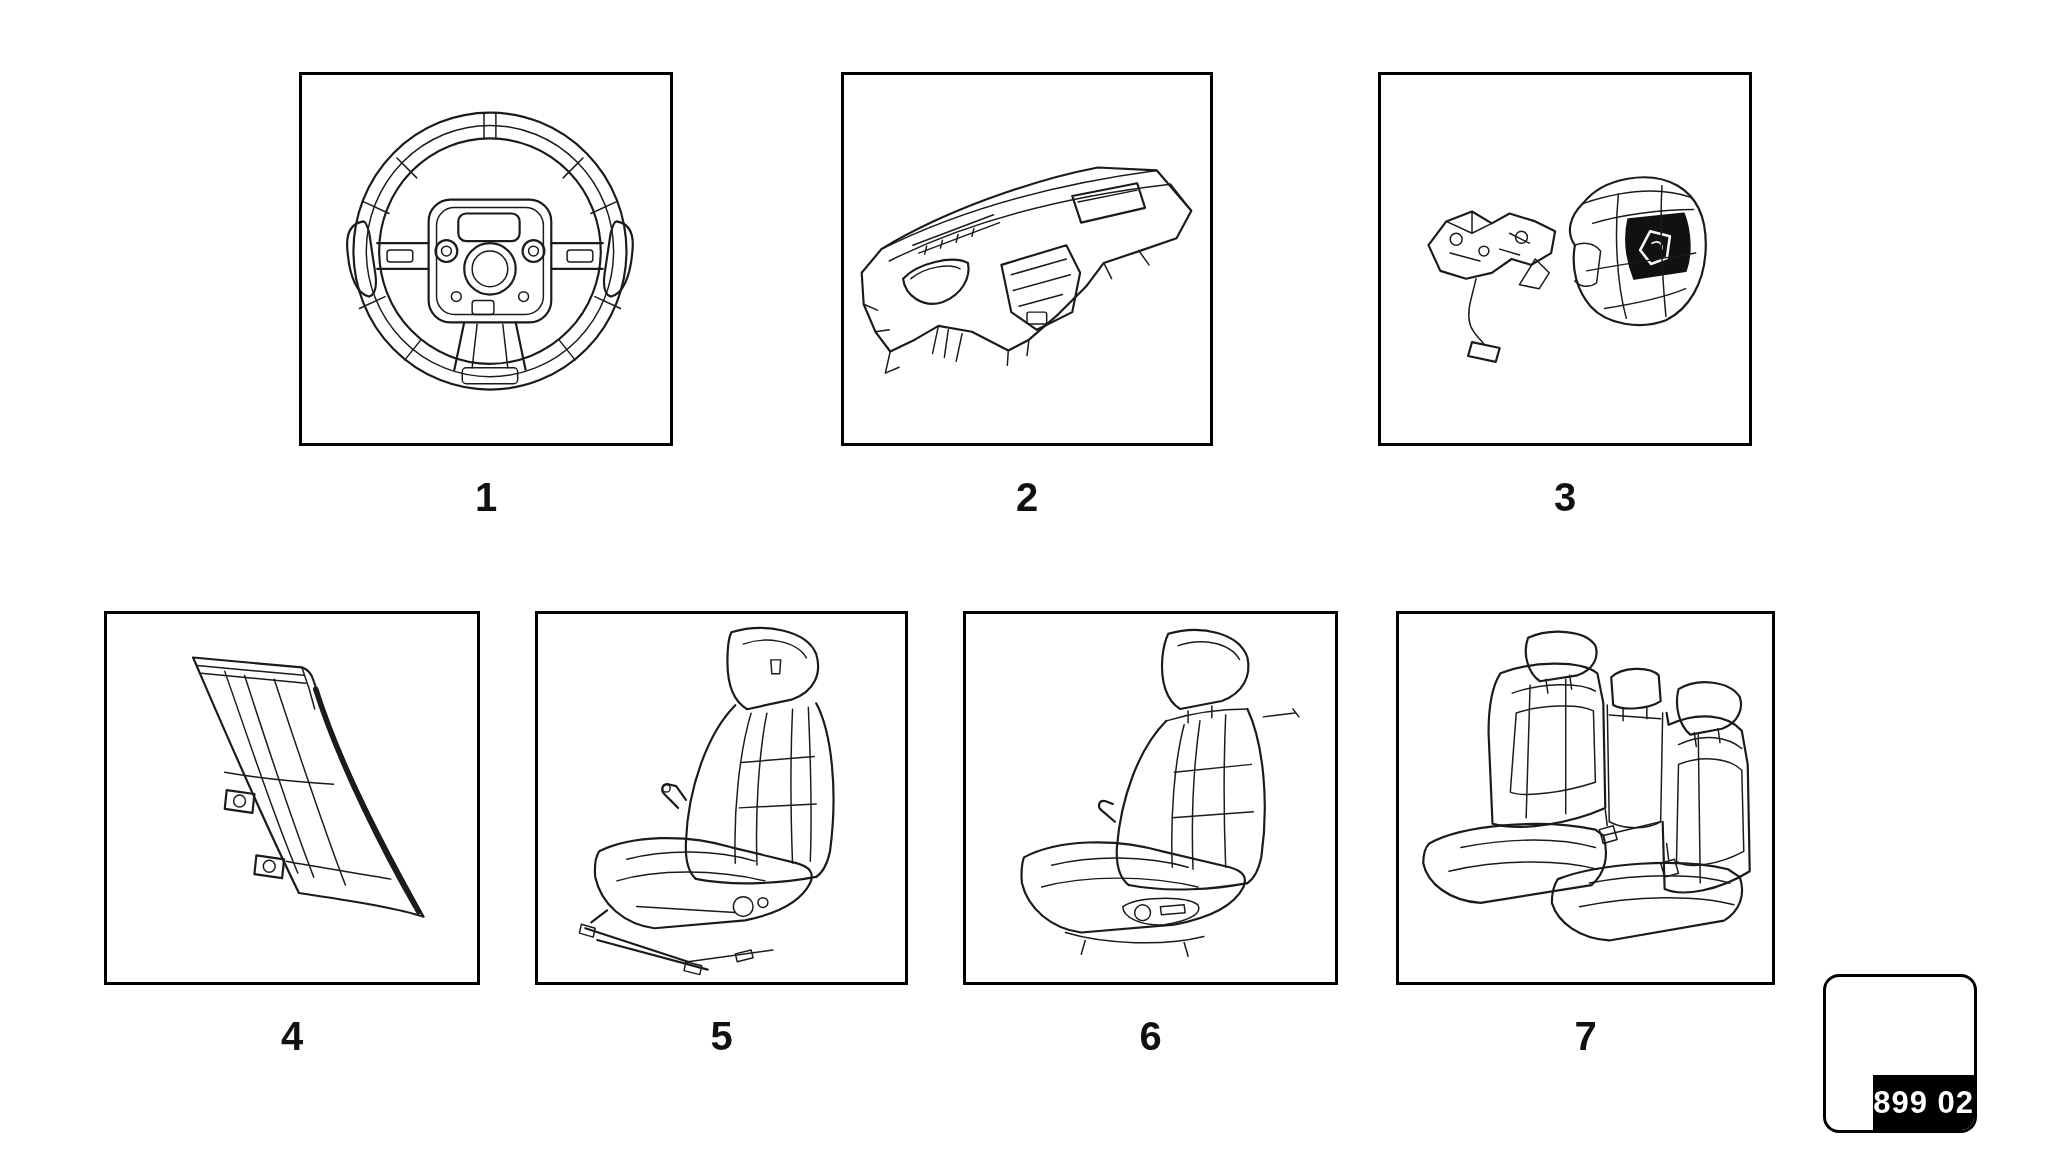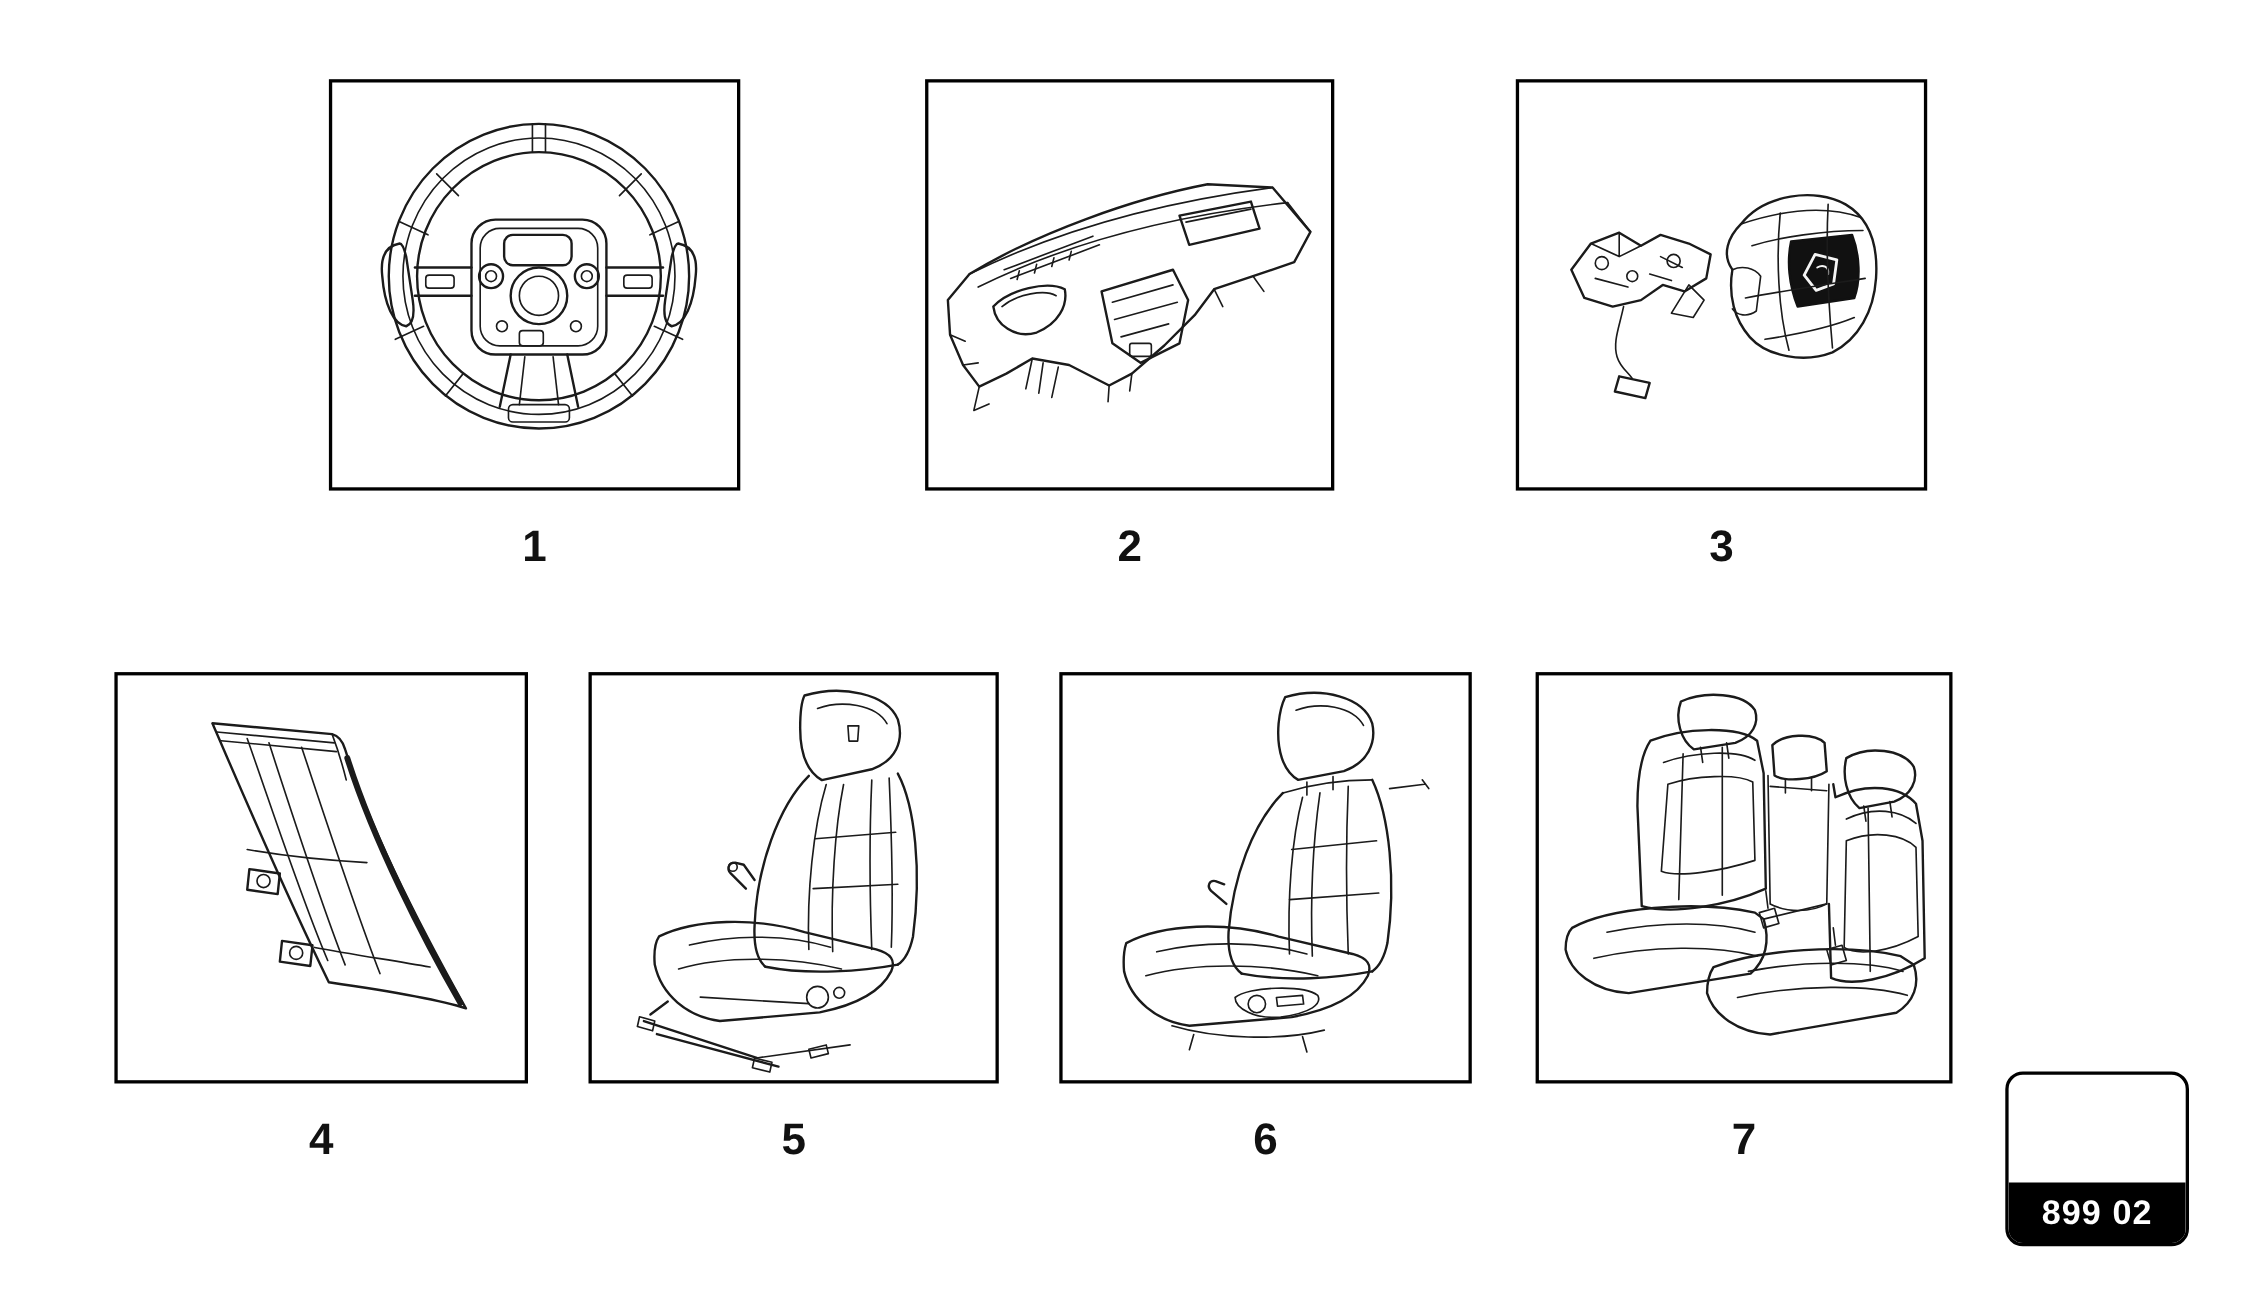--- a/index.html
+++ b/index.html
@@ -27,27 +27,28 @@
     margin-top:30px;
     text-align:center;
     font-size:40px;
     font-weight:700;
     line-height:42px;
     color:#111;
   }
   .code-badge{
     position:absolute;
     left:1823px;top:974px;
-    width:167px;height:159px;
+    width:154px;height:159px;
     border:3px solid #000;
     border-radius:16px;
     background:#ffffff;
     box-sizing:border-box;
     display:flex;flex-direction:column;
     overflow:hidden;
+    align-items:flex-end;
   }
   .code-badge .badge-blank{flex:1;}
   .code-badge .badge-band{
     height:55px;
     background:#000000;
     display:flex;align-items:center;justify-content:center;
   }
   .code-badge .badge-band span{
     color:#ffffff;
     font-size:31px;

